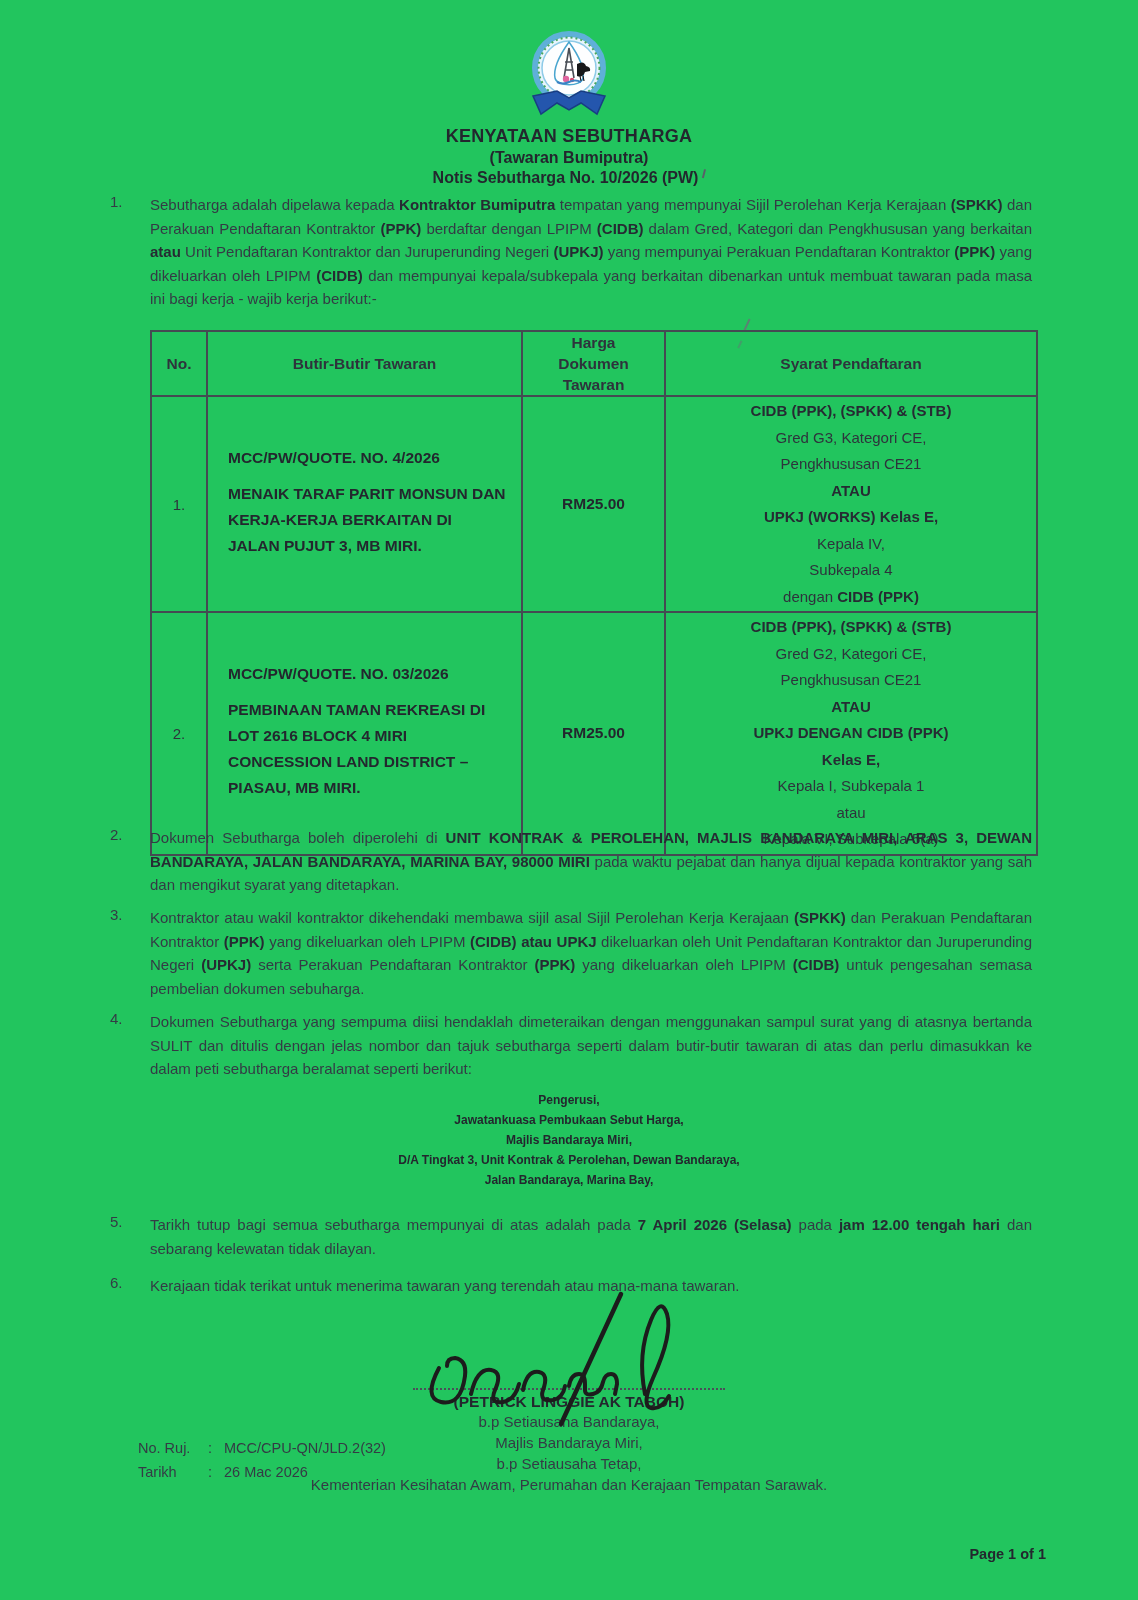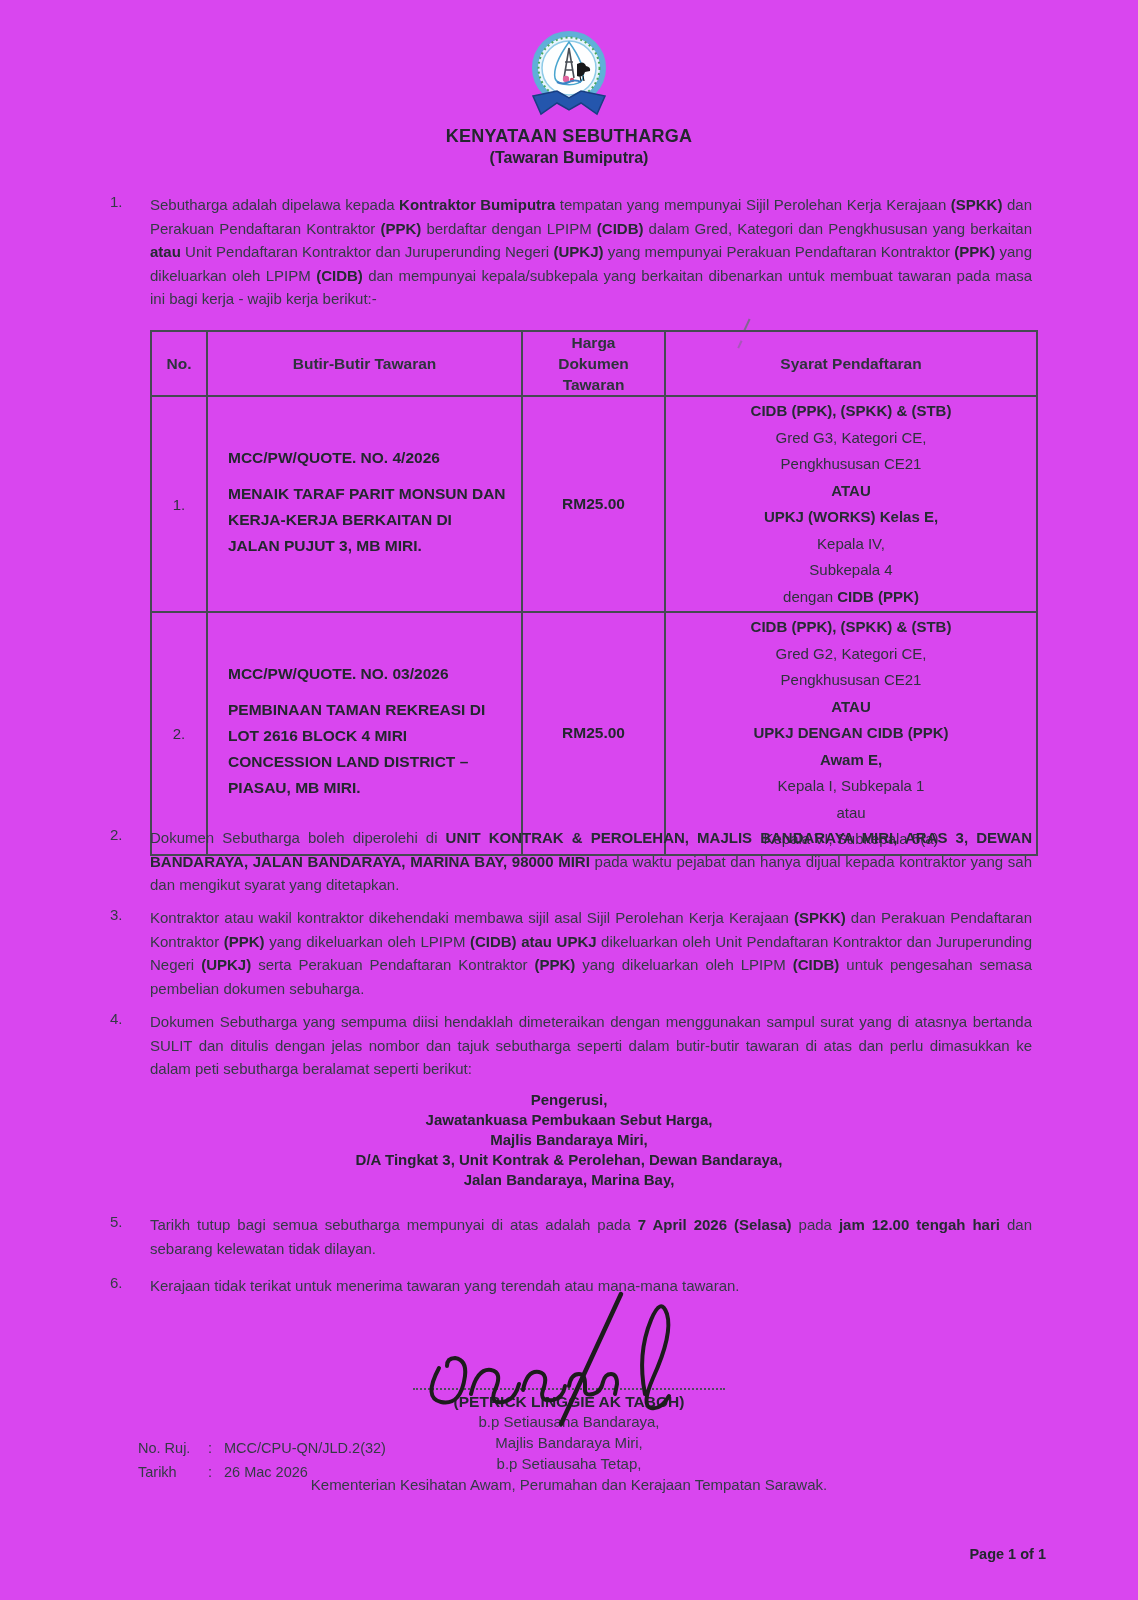--- a/index.html
+++ b/index.html
@@ -1,17 +1,17 @@
 <!DOCTYPE html>
 <html><head>
 <meta charset="utf-8">
 <style>
   html,body{margin:0;padding:0;background:#ffffff;}
   .page{
-    position:relative;width:1138px;height:1600px;background:#d946ef;
+    position:relative;width:1138px;height:1600px;background:#22c55e;
     font-family:"Liberation Sans", sans-serif;color:#343b45;overflow:hidden;
   }
   .b{font-weight:bold;color:#262b33;}
   
   .header{position:absolute;top:30px;left:0;width:100%;text-align:center;}
   .logo-wrap{display:block;margin:0 auto;}
   .title1{font-size:18px;font-weight:bold;color:#23272e;margin-top:6px;letter-spacing:.3px;}
   .title2{font-size:16px;font-weight:bold;color:#23272e;margin-top:2px;}
   .title3{font-size:16px;font-weight:bold;color:#23272e;margin-top:2px;}
   .tick-inline{display:inline-block;width:2px;height:9px;border-right:2px solid #5a5f68;transform:rotate(14deg);margin-left:3px;vertical-align:top;}
@@ -30,21 +30,21 @@
   .cell-no{text-align:center;vertical-align:middle;}
   .cell-butir{vertical-align:middle;padding:0 14px 0 20px;}
   .butir-ref{font-weight:bold;font-size:15.5px;margin-bottom:14px;color:#23272e;}
   .butir-title{font-weight:bold;font-size:15.5px;line-height:26px;color:#23272e;}
   .cell-harga{text-align:center;vertical-align:middle;font-weight:bold;font-size:15.5px;color:#23272e;}
   .cell-syarat{vertical-align:top;text-align:center;}
   .sy-line{line-height:26.5px;}
   
   .artifact{position:absolute;width:2px;height:13px;border-right:2px solid #6a6f78;transform:rotate(25deg);opacity:.8;}
   
-  .address{position:absolute;top:1090px;left:0;width:100%;text-align:center;font-weight:bold;color:#23272e;font-size:15px;line-height:20px;}
+  .address{position:absolute;top:1090px;left:0;width:100%;text-align:center;font-weight:bold;color:#23272e;font-size:12px;line-height:20px;}
   .sigblock{position:absolute;top:1292px;left:0;width:100%;text-align:center;}
   .sig-svg{position:absolute;top:-2px;left:50%;transform:translateX(-50%);pointer-events:none;}
   .dotline{width:312px;margin:0 auto;border-bottom:2px dotted #4a4f58;height:96px;}
   .sig-name{font-weight:bold;font-size:15.5px;color:#23272e;margin-top:3px;}
   .sig-line{font-size:15px;line-height:21px;}
   
   .footer-ref{position:absolute;left:138px;top:1436px;font-size:14.5px;line-height:24px;display:grid;grid-template-columns:70px 16px auto;}
   .page-ind{position:absolute;top:1546px;right:92px;font-weight:bold;font-size:14.5px;color:#23272e;}
 </style>
 </head>
@@ -61,20 +61,21 @@
       <path d="M46 18 L41 48 M46 18 L51 48 M42 32 L50 32 M41.5 40 L50.5 40" stroke="#4a4f57" stroke-width="1.6" fill="none"></path>
       <path d="M54 34 q7 -4 9 2 q5 1 4 5 l-5 1 q-2 6 -8 4 z" fill="#17181a"></path>
       <path d="M57 46 l1 5 M60 46 l1 5" stroke="#17181a" stroke-width="1.2"></path>
       <circle cx="43" cy="49" r="3.2" fill="#e0659f"></circle>
       <circle cx="49" cy="50" r="2.2" fill="#d6486b"></circle>
       <path d="M34 52 q6 3 12 0 q6 -3 12 0" stroke="#3b82c4" fill="none" stroke-width="2"></path>
       <path d="M10 66 L34 61 L46 68 L58 61 L82 66 L74 84 L58 73 L46 80 L34 73 L18 84 Z" fill="#2456ad" stroke="#183e82" stroke-width="1.5"></path>
     </svg>
     <div class="title1">KENYATAAN SEBUTHARGA</div>
     <div class="title2">(Tawaran Bumiputra)</div>
+    <div class="title3"><span>Notis Sebutharga No. 10/2026 (PW)</span><span class="tick-inline"></span></div>
   </div>
 
   <div class="para" style="top:193px;">
     <span class="pnum">1.</span>
     <p class="ptxt"><span>Sebutharga adalah dipelawa kepada </span><b class="b">Kontraktor Bumiputra</b><span> tempatan yang mempunyai Sijil Perolehan Kerja Kerajaan </span><b class="b">(SPKK)</b><span> dan Perakuan Pendaftaran Kontraktor </span><b class="b">(PPK)</b><span> berdaftar dengan LPIPM </span><b class="b">(CIDB)</b><span> dalam Gred, Kategori dan Pengkhususan yang berkaitan </span><b class="b">atau</b><span> Unit Pendaftaran Kontraktor dan Juruperunding Negeri </span><b class="b">(UPKJ)</b><span> yang mempunyai Perakuan Pendaftaran Kontraktor </span><b class="b">(PPK)</b><span> yang dikeluarkan oleh LPIPM </span><b class="b">(CIDB)</b><span> dan mempunyai kepala/subkepala yang berkaitan dibenarkan untuk membuat tawaran pada masa ini bagi kerja - wajib kerja berikut:-</span></p>
   </div>
 
   <div class="artifact" style="left:744px;top:318px;"></div>
   <div class="artifact" style="left:737px;top:340px;height:8px;opacity:.45;"></div>
 
@@ -117,21 +118,21 @@
           <div class="butir-ref">MCC/PW/QUOTE. NO. 03/2026</div>
           <div class="butir-title">PEMBINAAN TAMAN REKREASI DI LOT 2616 BLOCK 4 MIRI CONCESSION LAND DISTRICT – PIASAU, MB MIRI.</div>
         </td>
         <td class="cell-harga">RM25.00</td>
         <td class="cell-syarat">
           <div class="sy-line b">CIDB (PPK), (SPKK) &amp; (STB)</div>
           <div class="sy-line">Gred G2, Kategori CE,</div>
           <div class="sy-line">Pengkhususan CE21</div>
           <div class="sy-line b">ATAU</div>
           <div class="sy-line b">UPKJ DENGAN CIDB (PPK)</div>
-          <div class="sy-line b">Awam E,</div>
+          <div class="sy-line b">Kelas E,</div>
           <div class="sy-line">Kepala I, Subkepala 1</div>
           <div class="sy-line">atau</div>
           <div class="sy-line">Kepala VI, Subkepala 5(a)</div>
         </td>
       </tr>
     </tbody>
       </table>
   </div>
 
   <div class="para" style="top:826px;">

